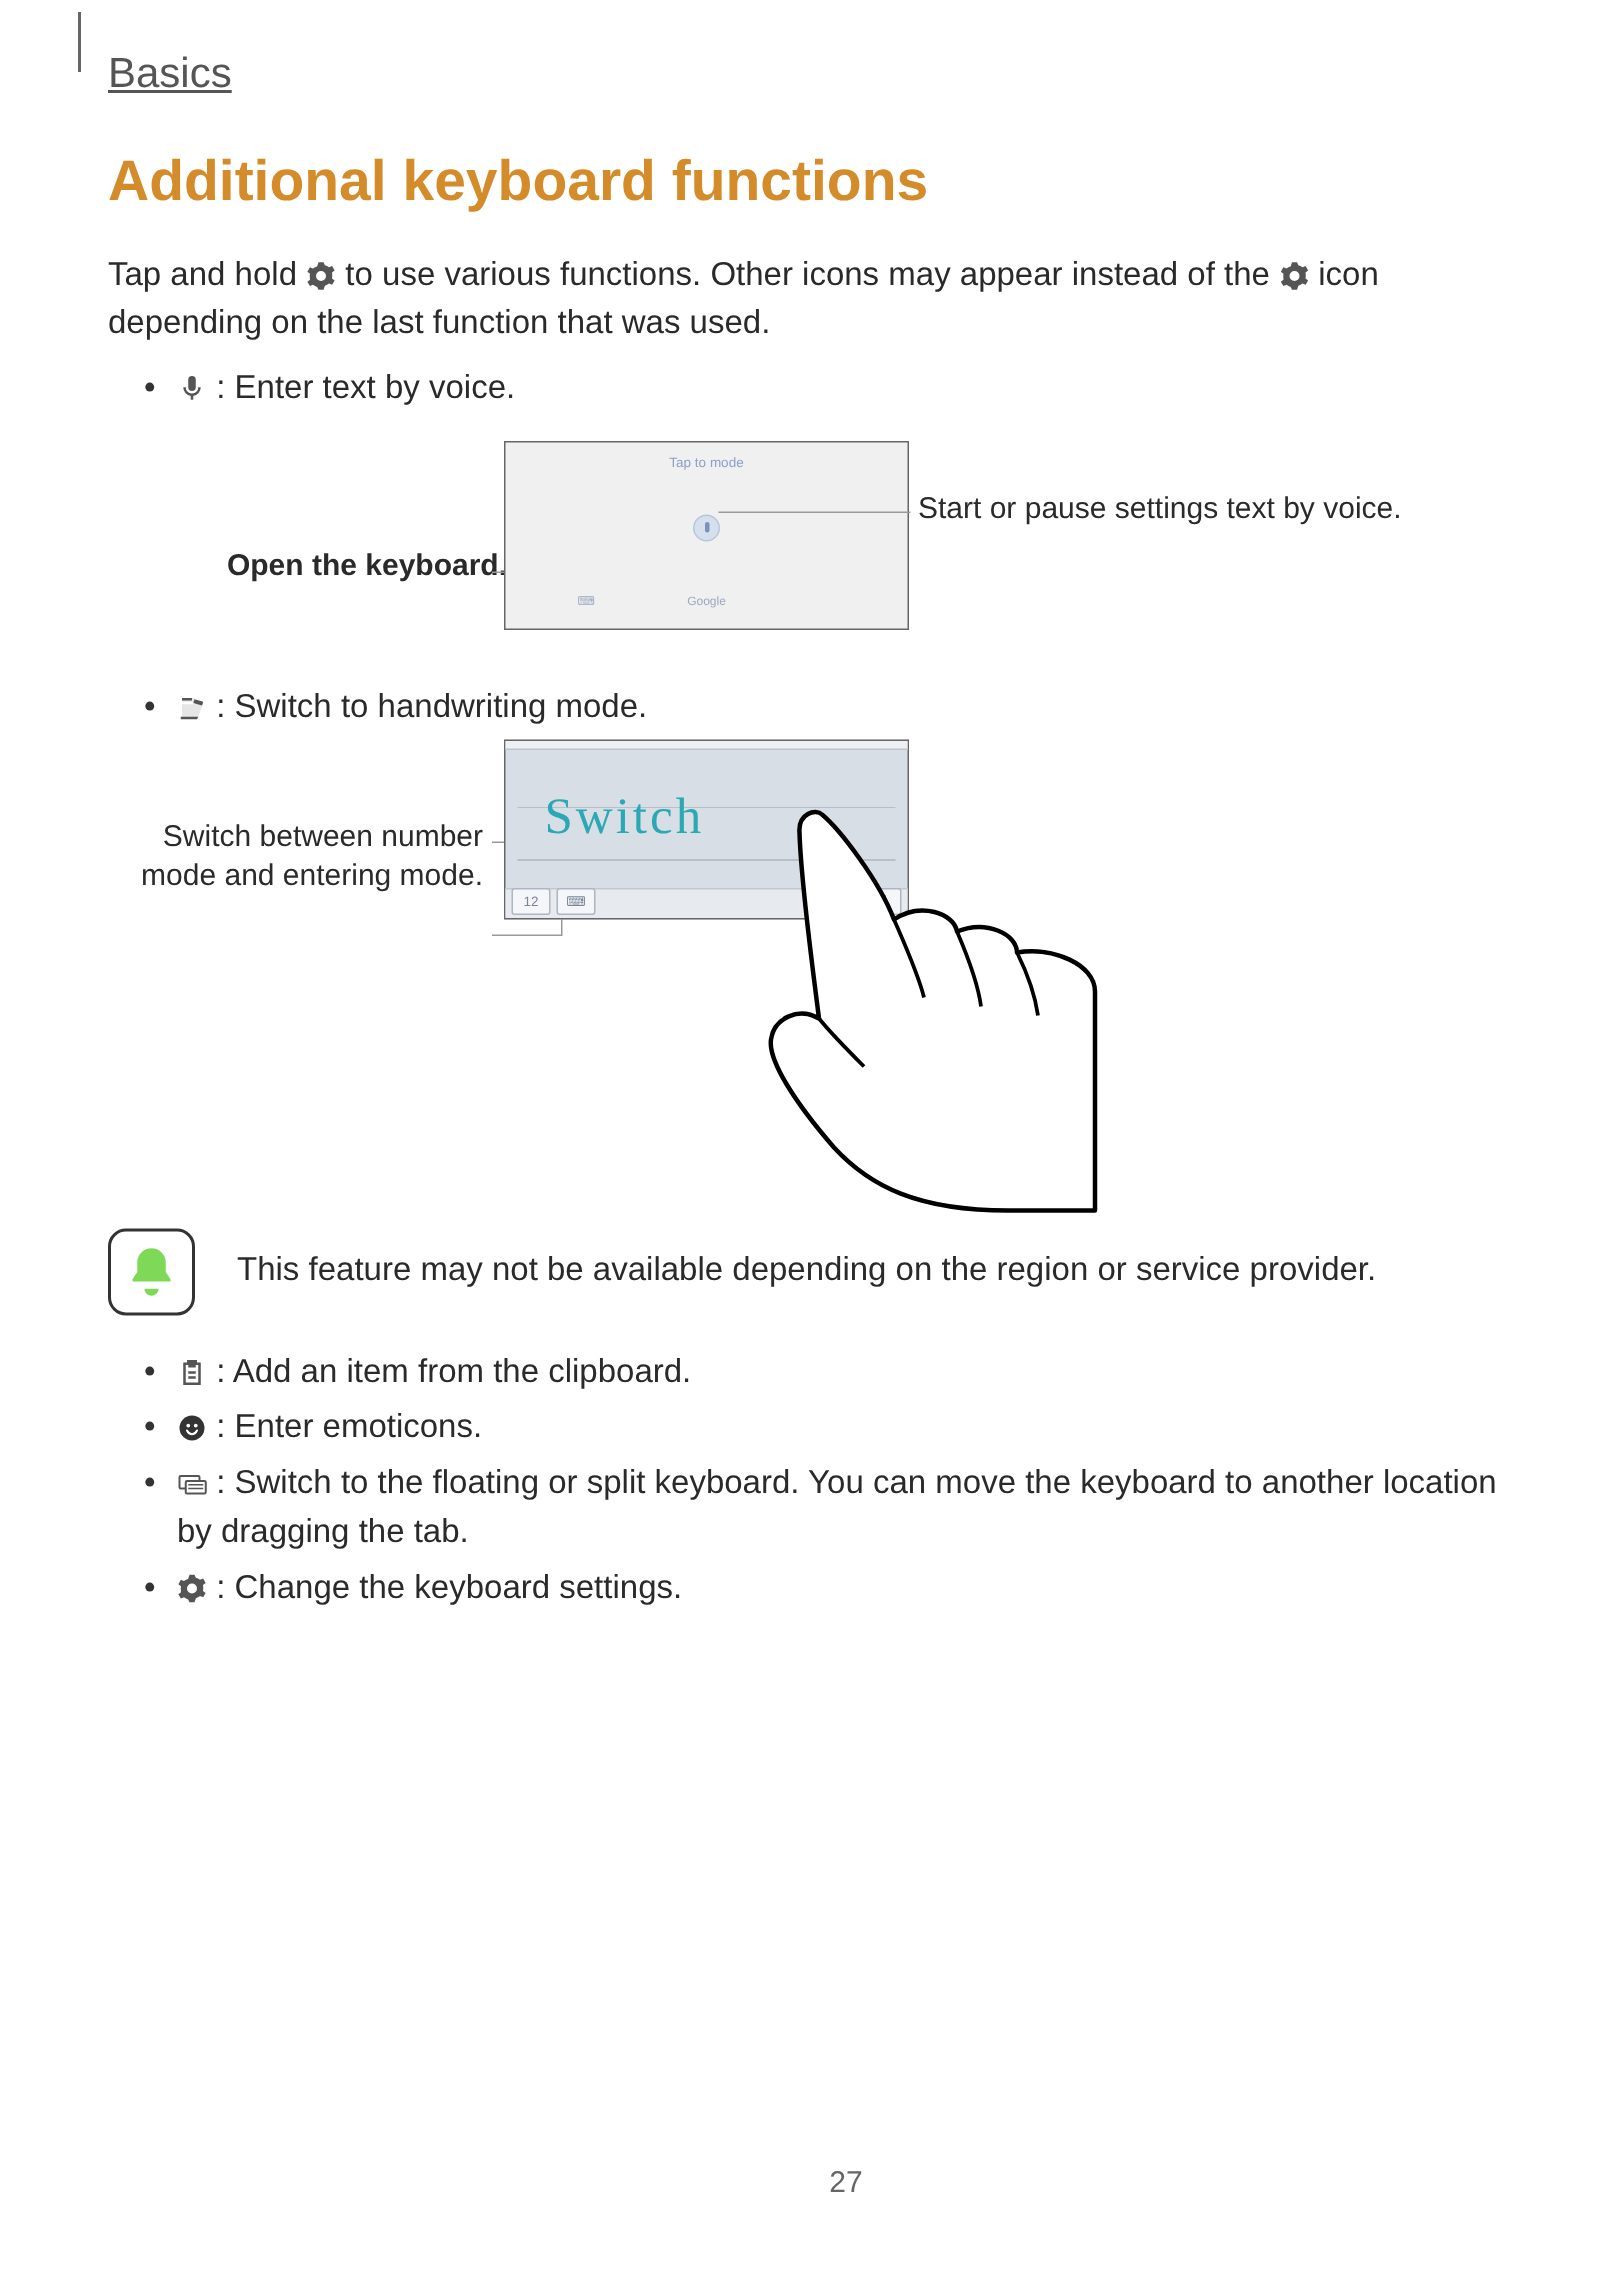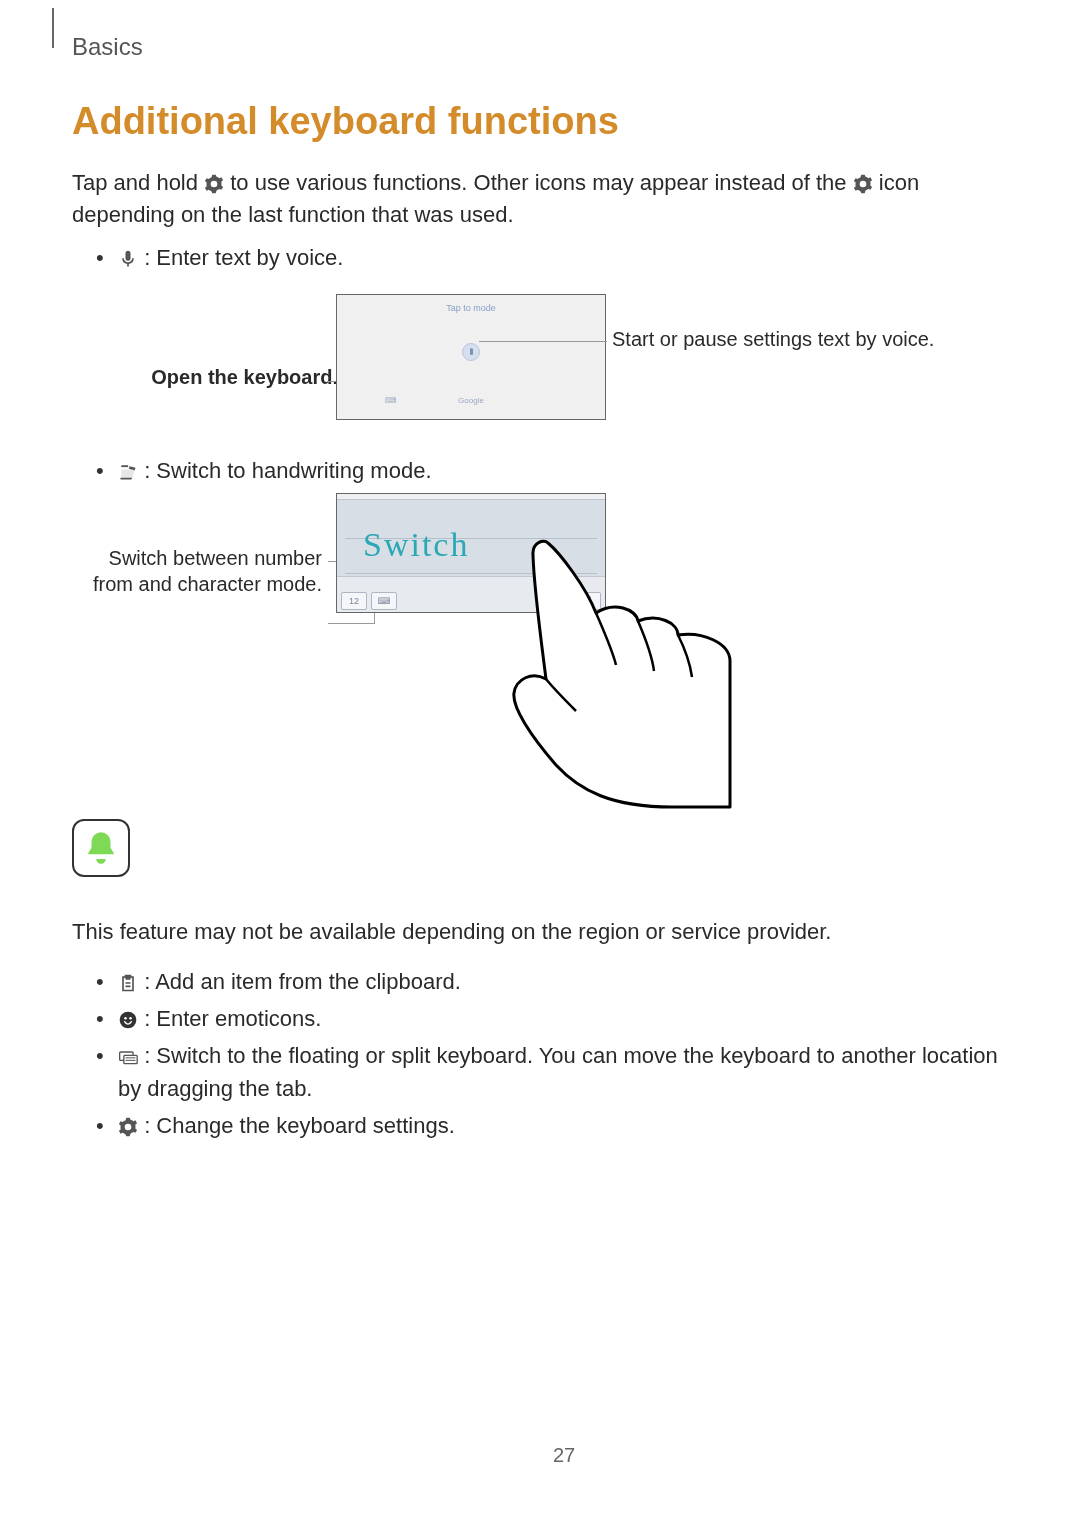--- a/index.html
+++ b/index.html
@@ -16,22 +16,23 @@
     left: 52px;
     top: 8px;
     width: 0;
     height: 40px;
     border-left: 2px solid #666;
   }
   .header-label {
     position: absolute;
     left: 72px;
     top: 33px;
-    font-size: 24px;
+    font-size: 28px;
     color: #555;
+    text-decoration: underline;
   }
   .content {
     position: absolute;
     left: 72px;
     top: 100px;
     width: 940px;
   }
   h2 {
     color: #d48b2a;
     font-size: 38px;
@@ -209,21 +210,21 @@
     top: 50px;
     left: 188px;
     width: 24px;
     height: 24px;
     border-radius: 50%;
     background: #2aa8b3;
   }
   .hw-bottombar {
     position: absolute;
     bottom: 0; left: 0; right: 0;
-    height: 36px;
+    height: 20px;
     background: #e7eaef;
     border-top: 1px solid #c1c7d0;
   }
   .hw-btn {
     position: absolute;
     bottom: 2px;
     width: 26px;
     height: 18px;
     border: 1px solid #aeb6c2;
     border-radius: 2px;
@@ -271,21 +272,20 @@
     top: 46px;
     width: 230px;
     height: 272px;
   }
   
   .note {
     display: flex;
     align-items: flex-start;
     gap: 28px;
     margin: 6px 0 20px 0;
-    flex-direction: column;
   }
   .note-icon {
     width: 58px;
     height: 58px;
     border: 2.5px solid #333;
     border-radius: 12px;
     display: flex;
     align-items: center;
     justify-content: center;
     flex-shrink: 0;
@@ -362,21 +362,21 @@
         <svg viewBox="0 0 24 24" width="20" height="20">
             <path fill="#555" d="M4 4h10v3H4zM4 9h16l-3 11H4zM15 6l6 2-2 6-6-2z" opacity=".15"></path>
             <path fill="#555" d="M4 4h8v2H4zM3 19h14l-1 2H3zM14 5l7 2-1 3-7-2z"></path>
           </svg>
       </span>
       <span> : Switch to handwriting mode.</span>
     </li>
   </ul>
 
   <div class="fig2">
-    <div class="callout callout-a">Switch between number from and character mode.</div>
+    <div class="callout callout-a">Switch between number mode and entering mode.</div>
     <div class="line-a"></div>
 
     <div class="line-b"></div>
     <div class="line-b-v"></div>
 
     <div class="hw-panel">
       <div class="topbar"></div>
       <div class="hw-write-area">
         <div class="hw-text">Switch</div>
         <div class="touch-dot"></div>

